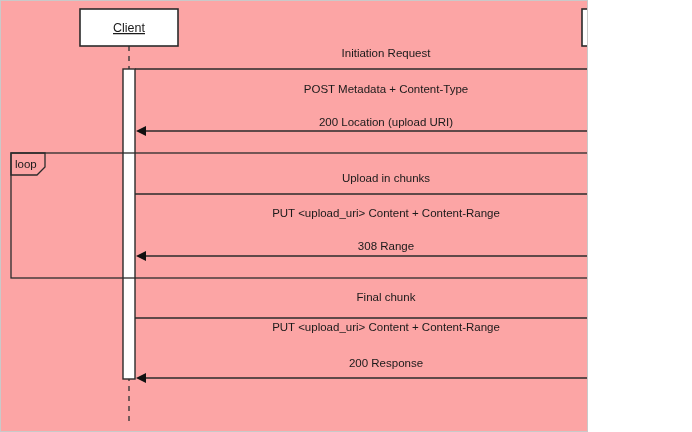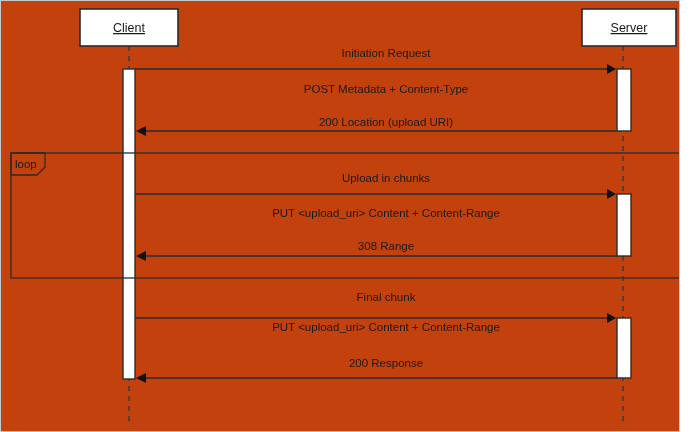--- a/index.html
+++ b/index.html
@@ -2,23 +2,23 @@
 <html><head>
 <meta charset="utf-8">
 <style>
   html, body {
     margin: 0;
     padding: 0;
     background: #ffffff;
   }
   #canvas {
     position: relative;
-    width: 680px;
+    width: 588px;
     height: 432px;
-    background: #c2410c;
+    background: #fca5a5;
     font-family: "Liberation Sans", sans-serif;
     overflow: hidden;
     box-sizing: border-box;
     border: 1px solid #c9c9c9;
   }
   svg.diagram {
     position: absolute;
     left: 0;
     top: 0;
     width: 692px;

